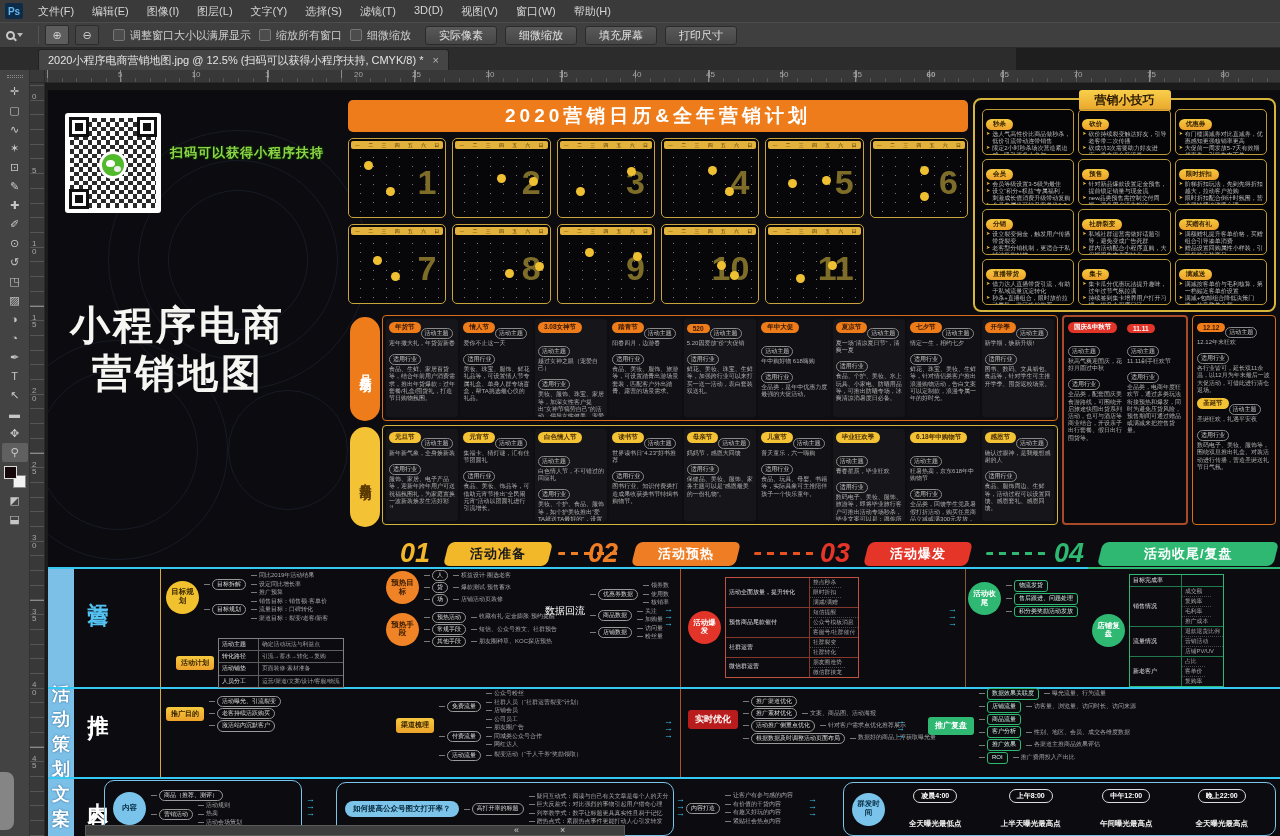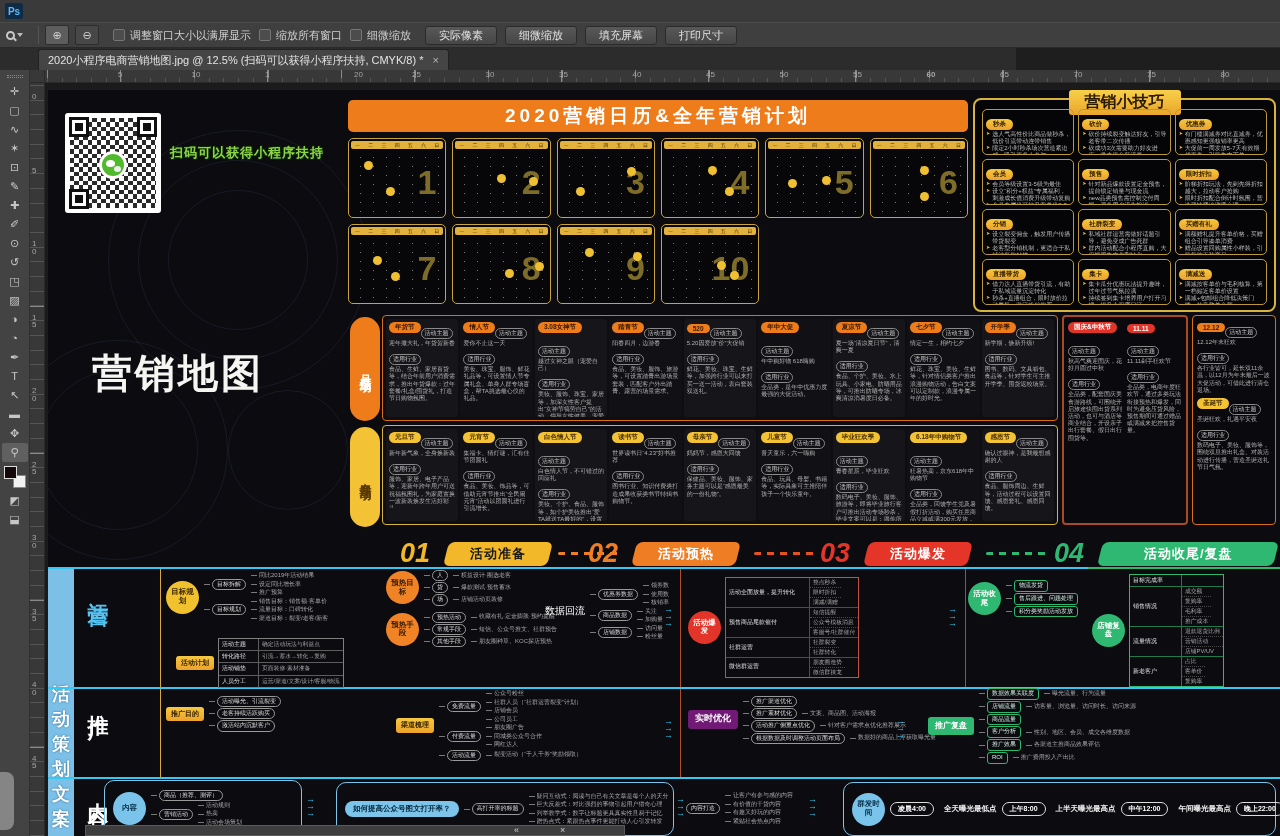--- a/index.html
+++ b/index.html
@@ -69,21 +69,21 @@
   .months{position:absolute;left:300px;top:48px;width:620px;height:166px;display:grid;grid-template-columns:repeat(6,1fr);grid-template-rows:1fr 1fr;gap:6px;}
   .month{position:relative;background:#070709;border:1px solid #c9a43c;border-radius:5px;overflow:hidden;padding:2px;}
   .m-head{height:8px;background:#e3b23c;border-radius:2px;display:flex;justify-content:space-around;align-items:center;}
   .m-head span{font-size:5px;color:#3a2a00;line-height:1;}
   .m-dots{position:absolute;left:5px;right:5px;top:14px;bottom:4px;background-image:radial-gradient(#9d9d9d 0.6px,transparent 0.95px);background-size:13px 9px;opacity:.75;}
   .m-num{position:absolute;right:9px;top:52%;transform:translateY(-45%);font-size:34px;font-weight:800;color:#7d6d28;line-height:1;}
   .m-mark{position:absolute;width:9px;height:9px;background:#f0c033;border-radius:50%;}
 
   
   .tips{position:absolute;left:925px;top:8px;width:303px;height:214px;border:2px solid #d7b53c;border-radius:8px;background:#050507;}
-  .tips-title{position:absolute;top:-10px;left:50%;transform:translateX(-50%);background:linear-gradient(#f8d04a,#eaa52b);padding:2px 16px;font-weight:800;font-size:16px;color:#2a1a00;border-radius:3px;white-space:nowrap;font-family:Liberation Mono, monospace;}
+  .tips-title{position:absolute;top:-10px;left:50%;transform:translateX(-50%);background:linear-gradient(#f8d04a,#eaa52b);padding:2px 16px;font-weight:800;font-size:12px;color:#2a1a00;border-radius:3px;white-space:nowrap;font-family:Liberation Mono, monospace;}
   .tips-grid{position:absolute;left:7px;right:7px;top:9px;bottom:5px;display:grid;grid-template-columns:repeat(3,1fr);grid-auto-rows:1fr;gap:4px;}
   .tip-card{border:1px solid #bb983a;border-radius:5px;padding:2px 3px;overflow:hidden;}
   .tip-pill{display:inline-block;background:linear-gradient(#f6c93f,#eda22a);color:#331f00;font-size:6.5px;font-weight:700;border-radius:7px;padding:1px 7px;margin-bottom:1px;}
   .tip-line{display:flex;gap:2px;font-size:6px;color:#bdbdbd;line-height:1.15;overflow:hidden;max-height:14px;}
   .tip-line i{font-style:normal;color:#e9b53a;font-size:5px;flex:none;}
 
   
   .vlabel{position:absolute;width:30px;border-radius:15px;display:flex;align-items:center;justify-content:center;writing-mode:vertical-lr;text-orientation:upright;font-weight:800;font-size:12px;letter-spacing:2px;}
   .vlabel.orange{background:#ee7c1b;color:#fff;}
   .vlabel.yellow{background:#f3c235;color:#5a3a00;}
@@ -126,54 +126,67 @@
   .tk{display:flex;align-items:center;}
   .tk::before{content:"";width:6px;height:1px;background:#7a7a7a;margin-right:2px;flex:none;}
   .nd{flex:none;}
   .nd.circle{width:33px;height:33px;border-radius:50%;display:flex;align-items:center;justify-content:center;text-align:center;font-size:7.5px;font-weight:700;line-height:1.15;padding:2px;}
   .nd.circle.cy{background:#f2c12e;color:#3a2800;}
   .nd.circle.co{background:#f08326;color:#3a1c00;}
   .nd.circle.cr{background:#e23428;color:#fff;}
   .nd.circle.cg{background:#2eb872;color:#fff;}
   .nd.circle.cb{background:#7ac3ea;color:#083048;}
   .nd.box{background:linear-gradient(#f6c93f,#eda22a);color:#3a2400;font-size:7px;font-weight:700;padding:3px 5px;border-radius:3px;text-align:center;max-width:50px;line-height:1.2;}
-  .nd.box.br{background:#701a75;color:#fff;font-size:9px;padding:4px 7px;font-family:Liberation Mono, monospace;}
+  .nd.box.br{background:#b91c1c;color:#fff;font-size:9px;padding:4px 7px;}
   .nd.box.bg{background:#2eb872;color:#fff;font-size:8px;padding:4px 7px;}
   .nd.outline{border:1px solid #999;border-radius:7px;font-size:6px;color:#ddd;padding:1px 4px;white-space:nowrap;line-height:1.2;max-width:150px;overflow:hidden;}
   .nd.gline{border:1px solid #2eb872;border-radius:3px;font-size:6px;color:#d5efe3;padding:1px 4px;white-space:nowrap;line-height:1.3;}
   .nd.lbl{font-size:10px;font-weight:400;color:#fff;white-space:nowrap;}
   .nd.t{font-size:6px;color:#a8a8a8;white-space:nowrap;line-height:1.25;max-width:140px;overflow:hidden;}
   .nd.bluepill{background:#7cc4ea;color:#06283c;font-weight:700;font-size:7.5px;border-radius:10px;padding:3px 8px;white-space:nowrap;}
 
   .mtbl{display:flex;flex-direction:column;border:1px solid #808080;}
   .mtbl .mtr{display:flex;border-bottom:1px solid #5e5e5e;}
   .mtbl .mtr:last-child{border-bottom:none;}
   .mtbl .mth{font-size:6px;color:#e0e0e0;padding:2px 3px;border-right:1px solid #5e5e5e;display:flex;align-items:center;line-height:1.2;}
   .mtbl .mtc-col{display:flex;flex-direction:column;justify-content:center;}
   .mtbl .mtc{font-size:5.8px;color:#a5a5a5;padding:1px 3px;border-bottom:1px dotted #4a4a4a;line-height:1.2;white-space:nowrap;}
   .mtbl .mtc:last-child{border-bottom:none;}
   .mtbl.red{border-color:#c05040;} .mtbl.red .mtr{border-color:#84382c;} .mtbl.red .mth{border-color:#84382c;}
   .mtbl.grn{border-color:#2eb872;} .mtbl.grn .mtr{border-color:#1f7a4e;} .mtbl.grn .mth{border-color:#1f7a4e;}
 
   .cyanbox{position:absolute;border:1.5px solid #7cc4ea;border-radius:10px;display:flex;align-items:center;gap:5px;padding:4px 8px;}
-  .timegrp{display:flex;flex-direction:row;align-items:center;gap:10px;}
+  .timegrp{display:flex;flex-direction:column;align-items:center;gap:16px;}
   .timepill{border:1px solid #ddd;border-radius:8px;color:#fff;font-size:7px;font-weight:700;padding:1px 7px;white-space:nowrap;}
   .timedesc{font-size:7.5px;font-weight:800;color:#f2f2f2;white-space:nowrap;}
 
   .minibar{position:absolute;left:85px;top:825px;width:540px;height:11px;background:#3e3e3e;border:1px solid #5a5a5a;}
   .minibar span{position:absolute;top:-1px;font-size:9px;color:#cfcfcf;line-height:11px;}
   .gray-blob{position:absolute;left:0;top:772px;width:14px;height:58px;background:#909090;border-radius:0 8px 8px 0;opacity:.85;}
 </style>
 </head>
 <body>
 
 <div class="screen">
 
   <div class="menubar">
     <div class="ps-logo">Ps</div>
+    <div id="menus" style="display:flex;">
+        <div class="menu-item">文件(F)</div>
+        <div class="menu-item">编辑(E)</div>
+        <div class="menu-item">图像(I)</div>
+        <div class="menu-item">图层(L)</div>
+        <div class="menu-item">文字(Y)</div>
+        <div class="menu-item">选择(S)</div>
+        <div class="menu-item">滤镜(T)</div>
+        <div class="menu-item">3D(D)</div>
+        <div class="menu-item">视图(V)</div>
+        <div class="menu-item">窗口(W)</div>
+        <div class="menu-item">帮助(H)</div>
+      </div>
   </div>
 
   <div class="optionsbar">
     <div class="zoomtool-ico">
         <div class="mag"></div>
         <div class="caret"></div>
       </div>
     <div class="vsep"></div>
     <div class="zbtn pressed">⊕</div>
     <div class="zbtn">⊖</div>
@@ -291,20 +304,21 @@
       <div class="qr">
         <div class="qr-noise"></div>
         <div class="qr-f" style="left:4px;top:4px;"></div>
         <div class="qr-f" style="right:4px;top:4px;"></div>
         <div class="qr-f" style="left:4px;bottom:4px;"></div>
         <div class="qr-wx">
             <div class="qr-wx-b"></div>
           </div>
       </div>
       <div class="qr-caption">扫码可以获得小程序扶持</div>
+      <div class="big-t1">小程序电商</div>
       <div class="big-t2">营销地图</div>
 
       <div class="cal-banner">2020营销日历&amp;全年营销计划</div>
       <div class="months" id="months">
           <div class="month">
             <div class="m-head">
               <span>一</span>
               <span>二</span>
               <span>三</span>
               <span>四</span>
@@ -444,20 +458,35 @@
               <span>三</span>
               <span>四</span>
               <span>五</span>
               <span>六</span>
               <span>日</span>
             </div>
             <div class="m-dots"></div>
             <div class="m-num">10</div>
             <div class="m-mark" style="left: 57%; top: 46%;"></div>
             <div class="m-mark" style="left: 71%; top: 59%;"></div>
+          </div>
+          <div class="month">
+            <div class="m-head">
+              <span>一</span>
+              <span>二</span>
+              <span>三</span>
+              <span>四</span>
+              <span>五</span>
+              <span>六</span>
+              <span>日</span>
+            </div>
+            <div class="m-dots"></div>
+            <div class="m-num">11</div>
+            <div class="m-mark" style="left: 31%; top: 63%;"></div>
+            <div class="m-mark" style="left: 64%; top: 46%;"></div>
           </div>
         </div>
 
       <div class="tips">
         <div class="tips-title">营销小技巧</div>
         <div class="tips-grid" id="tipsGrid">
             <div class="tip-card"><div class="tip-pill">秒杀</div><div class="tip-line">
                 <i>➤</i>
                 <span>选人气高性价比商品做秒杀，低价引流带动连带销售</span>
               </div><div class="tip-line">

